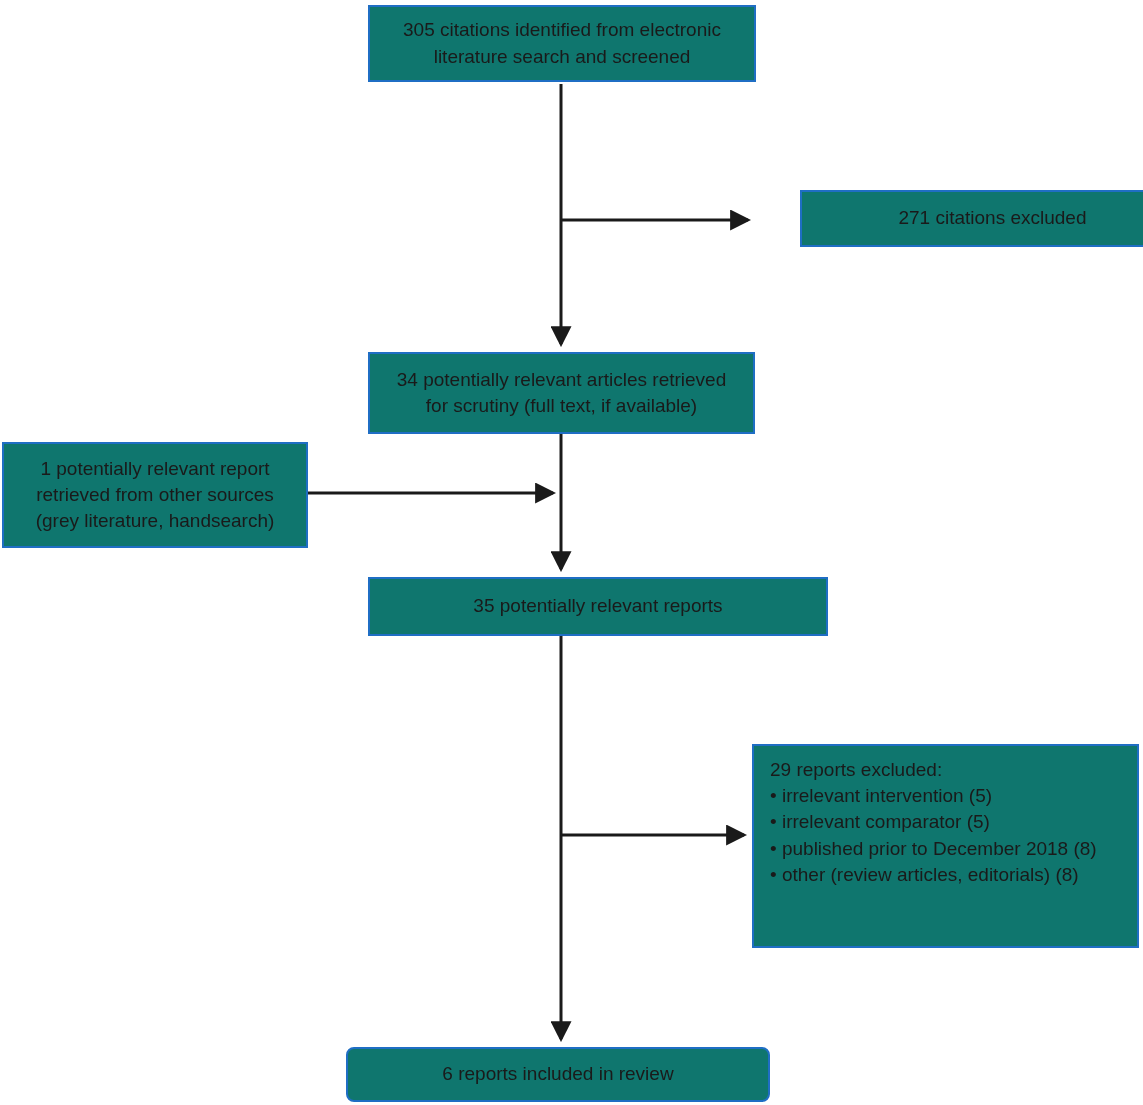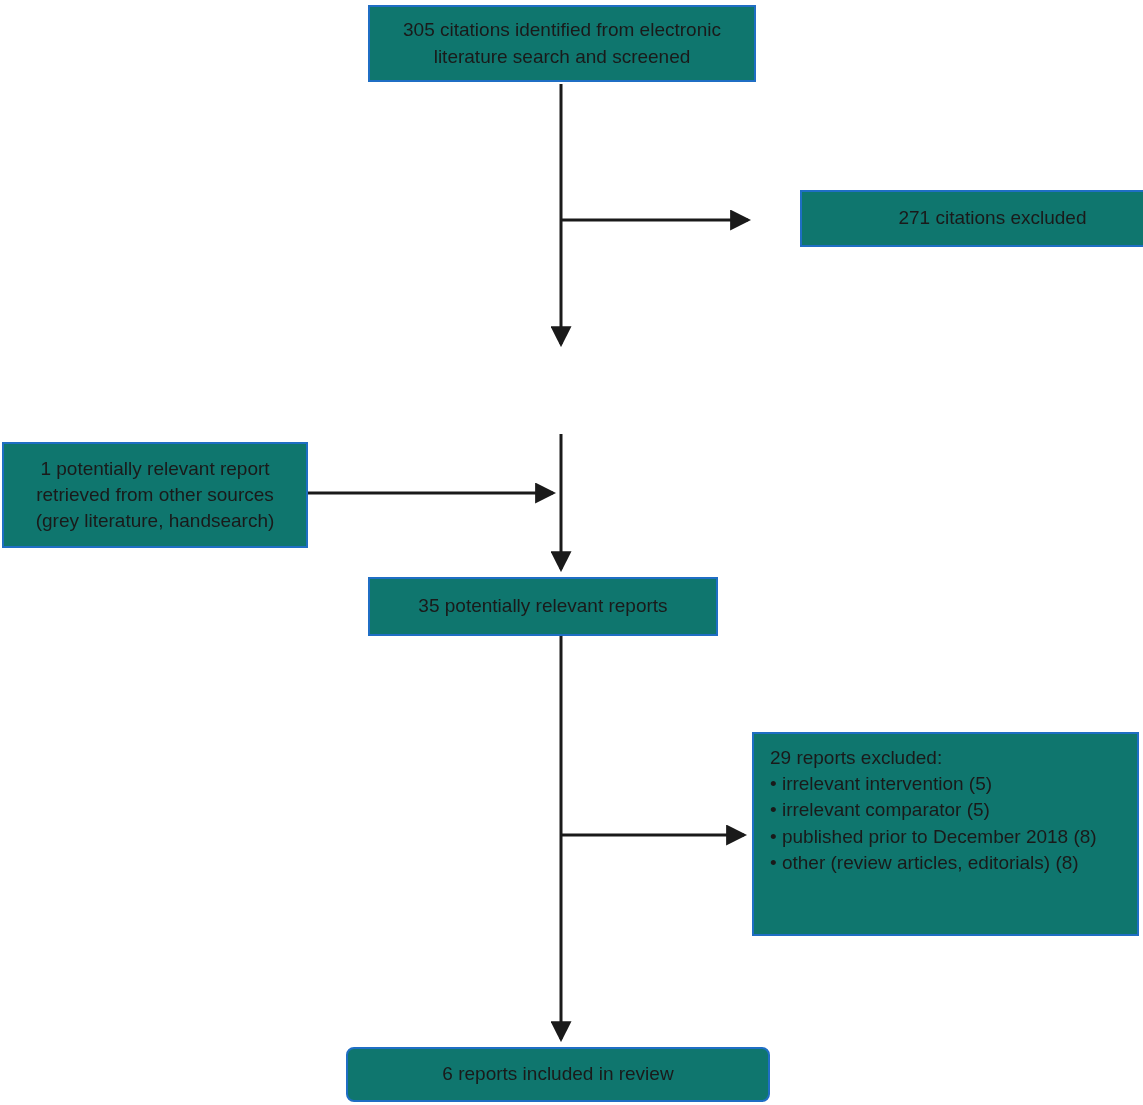--- a/index.html
+++ b/index.html
@@ -28,26 +28,27 @@
     justify-content: center;
     text-align: center;
     padding: 6px 14px;
   }
   .flow-box.left-align {
     align-items: flex-start;
     justify-content: flex-start;
     flex-direction: column;
     text-align: left;
     padding: 11px 16px;
+    margin-top: 12px;
   }
   #box-identified   { left: 368px; top: 5px;    width: 388px; height: 77px;  }
   #box-excluded-citations { left: 756px; top: 190px; width: 385px; height: 57px; margin-left: 44px; }
   #box-retrieved    { left: 368px; top: 352px;  width: 387px; height: 82px;  }
   #box-other-sources{ left: 2px;   top: 442px;  width: 306px; height: 106px; }
-  #box-relevant     { left: 368px; top: 577px;  width: 350px; height: 59px;  }
+  #box-relevant     { left: 368px; top: 577px;  width: 460px; height: 59px;  }
   #box-excluded-reports { left: 752px; top: 732px; width: 387px; height: 204px; }
   #box-included     { left: 346px; top: 1047px; width: 424px; height: 55px; border-radius: 8px;  }
   .arrow-layer {
     position: absolute;
     left: 0; top: 0;
     width: 1143px;
     height: 1105px;
     pointer-events: none;
   }
   .reason-line { white-space: nowrap; }
@@ -78,20 +79,23 @@
   </svg>
 
   <div class="flow-box" id="box-identified">
     <span>305 citations identified from electronic literature search and screened</span>
   </div>
 
   <div class="flow-box" id="box-excluded-citations">
     <span>271 citations excluded</span>
   </div>
 
+  <div class="flow-box" id="box-retrieved">
+    <span>34 potentially relevant articles retrieved for scrutiny (full text, if available)</span>
+  </div>
 
   <div class="flow-box" id="box-other-sources">
     <span style="width:100%; ">1 potentially relevant report retrieved from other sources (grey literature, handsearch)</span>
   </div>
 
   <div class="flow-box" id="box-relevant">
     <span>35 potentially relevant reports</span>
   </div>
 
   <div class="flow-box left-align" id="box-excluded-reports">

